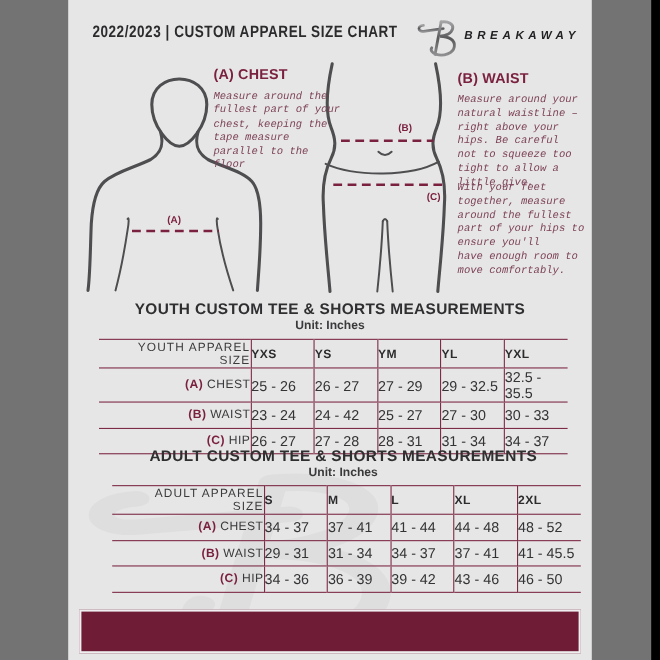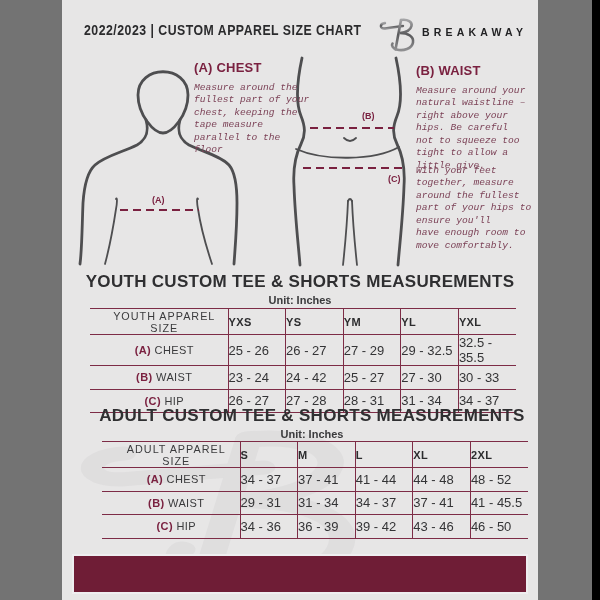--- a/index.html
+++ b/index.html
@@ -5,21 +5,21 @@
   html,body{margin:0;padding:0;background:#000;}
   .stage{position:relative;width:592px;height:600px;background:#737373;overflow:hidden;
          font-family:"Liberation Sans",sans-serif;}
   .page{position:absolute;left:62px;top:0;width:476px;height:600px;background:#e7e6e6;overflow:hidden;}
 
   
   .hdr-title{position:absolute;left:22px;top:21px;font-size:15px;font-weight:bold;color:#2b2b2d;
              letter-spacing:.6px;white-space:nowrap;transform:scaleX(.82);transform-origin:left top;}
   .logo{position:absolute;left:316px;top:15px;width:40px;height:38px;}
   .brand{position:absolute;left:360px;top:26px;font-size:10.5px;font-weight:bold;color:#222224;
-         letter-spacing:4.2px;white-space:nowrap;}
+         letter-spacing:4.2px;white-space:nowrap;font-style:italic;}
 
   
   .guide-sec{position:absolute;z-index:2;}
   .sec-chest{left:132px;top:60px;width:116px;}
   .sec-waist{left:354px;top:63px;width:112px;}
   .sec-hips{left:354px;top:165px;width:116px;}
   .guide-head{margin:0 0 7px 0;font-size:13px;font-weight:bold;color:#7a2140;letter-spacing:.2px;}
   .guide-body{margin:0;font-size:9.6px;font-style:italic;color:#7c4257;line-height:1.3;
               white-space:pre-line;font-family:Liberation Mono, monospace;}
   .fig{position:absolute;z-index:1;}
@@ -27,29 +27,29 @@
   .fig-lower{left:226px;top:56px;width:127px;height:212px;}
   .outline{fill:none;stroke:#4e4e50;stroke-width:2.8;stroke-linecap:round;}
   .thin-line{fill:none;stroke:#4e4e50;stroke-width:1.8;stroke-linecap:round;}
   .dash{fill:none;stroke:#7a2140;stroke-width:2.2;stroke-dasharray:8 5;}
   .dash-label{font-family:"Liberation Sans",sans-serif;font-size:9px;font-weight:bold;fill:#7a2140;}
 
   
   .tbl-block{position:absolute;left:0;width:476px;z-index:2;}
   .tb-youth{top:272px;}
   .tb-adult{top:406px;margin-left:12px;}
-  .tbl-title{text-align:center;font-size:17px;font-weight:bold;color:#2f2f31;letter-spacing:.3px;margin:0;}
+  .tbl-title{text-align:center;font-size:14px;font-weight:bold;color:#2f2f31;letter-spacing:.3px;margin:0;}
   .tbl-sub{text-align:center;font-size:11px;font-weight:bold;color:#3a3a3c;margin:2px 0 0 0;}
   table.size-table{position:absolute;left:28px;width:426px;border-collapse:collapse;table-layout:fixed;}
   .tb-youth table.size-table{top:36px;}
   .tb-adult table.size-table{top:35px;}
   .size-table col.c-label{width:138px;}
   .size-table th,.size-table td{border-left:1.6px solid #7d2c46;padding:0;text-align:left;
                                 background:transparent;}
-  .size-table th:first-child,.size-table td:first-child{border-left:none;text-align:center;padding-left:11px;}
+  .size-table th:first-child,.size-table td:first-child{border-left:none;text-align:right;padding-left:11px;}
   .size-table thead tr{border-top:1.6px solid #7d2c46;border-bottom:1.6px solid #7d2c46;}
   .size-table tbody tr{border-bottom:1.6px solid #7d2c46;}
   .size-table th{height:25px;font-size:11px;font-weight:bold;color:#2c2c2e;letter-spacing:.4px;}
   .size-table th.size-col-header{font-weight:normal;color:#3b3b3d;letter-spacing:1px;font-size:10.8px;}
   .size-table td{height:22.5px;font-size:13px;color:#343436;}
   .size-table td.row-label{font-size:11px;color:#3a3a3c;letter-spacing:.4px;}
   .size-table td.row-label .prefix{font-weight:bold;color:#7a2140;}
 
   
   .watermark{position:absolute;left:8px;top:416px;width:310px;height:178px;z-index:0;opacity:.55;}

